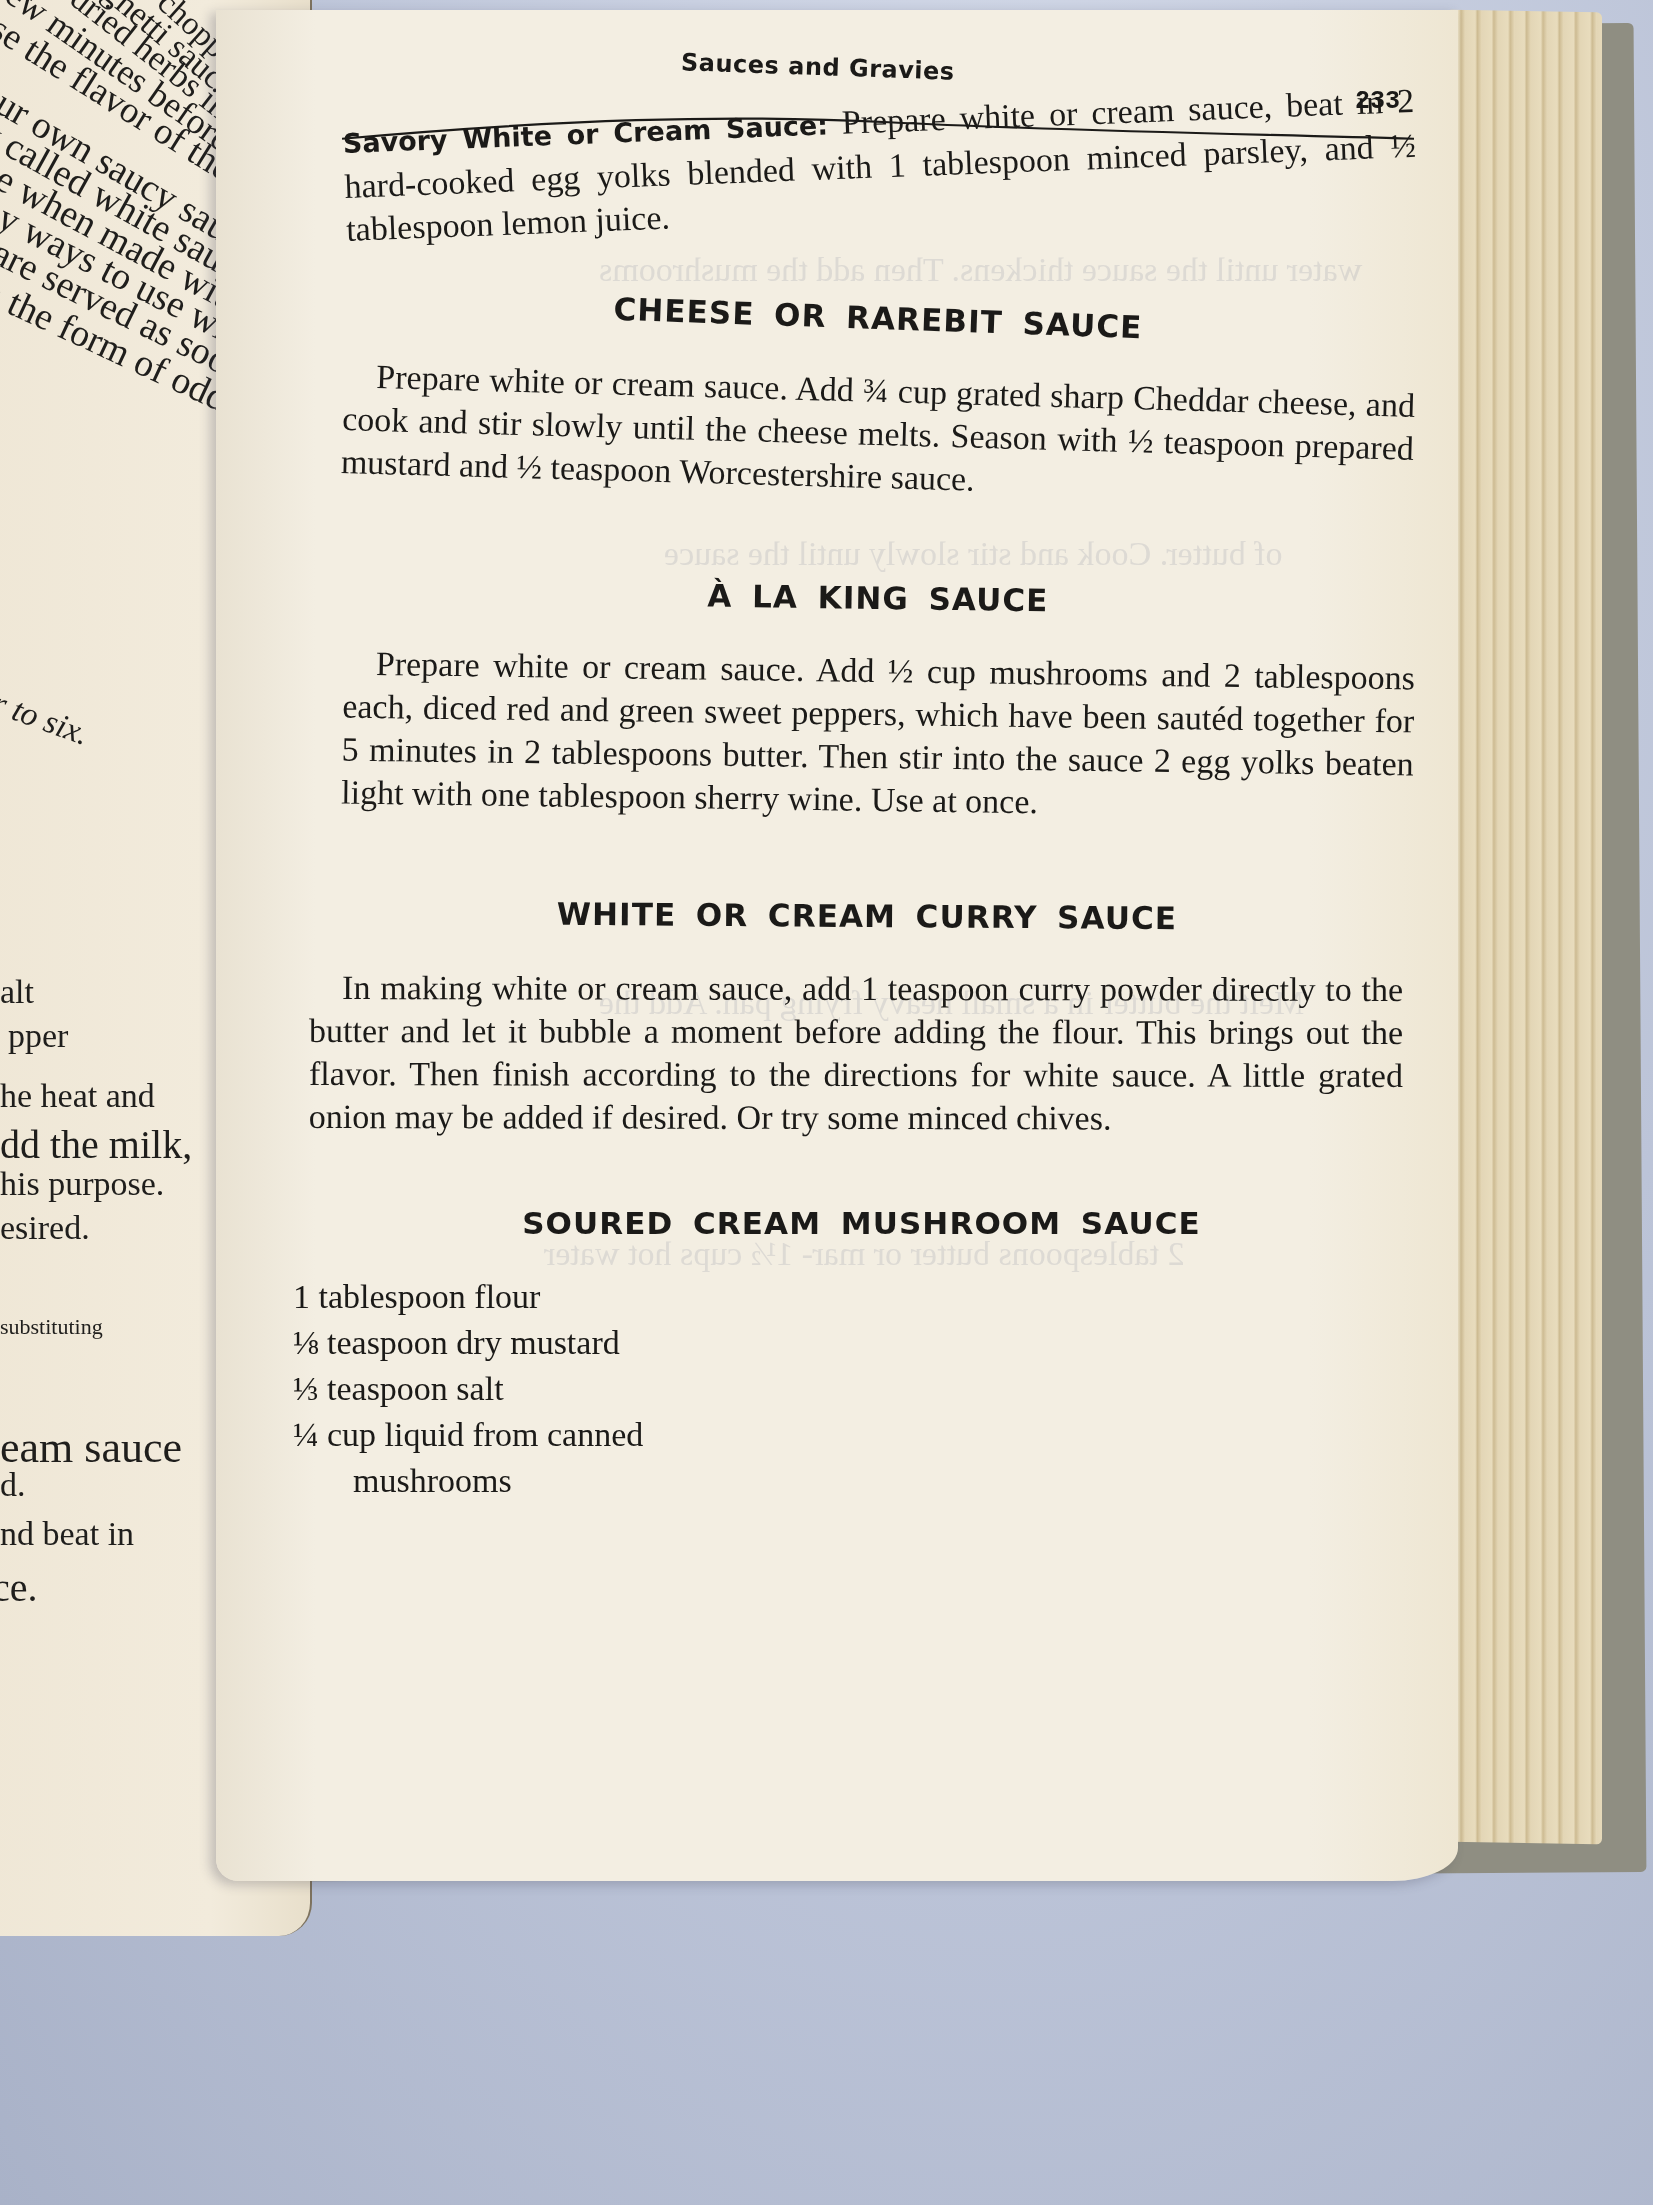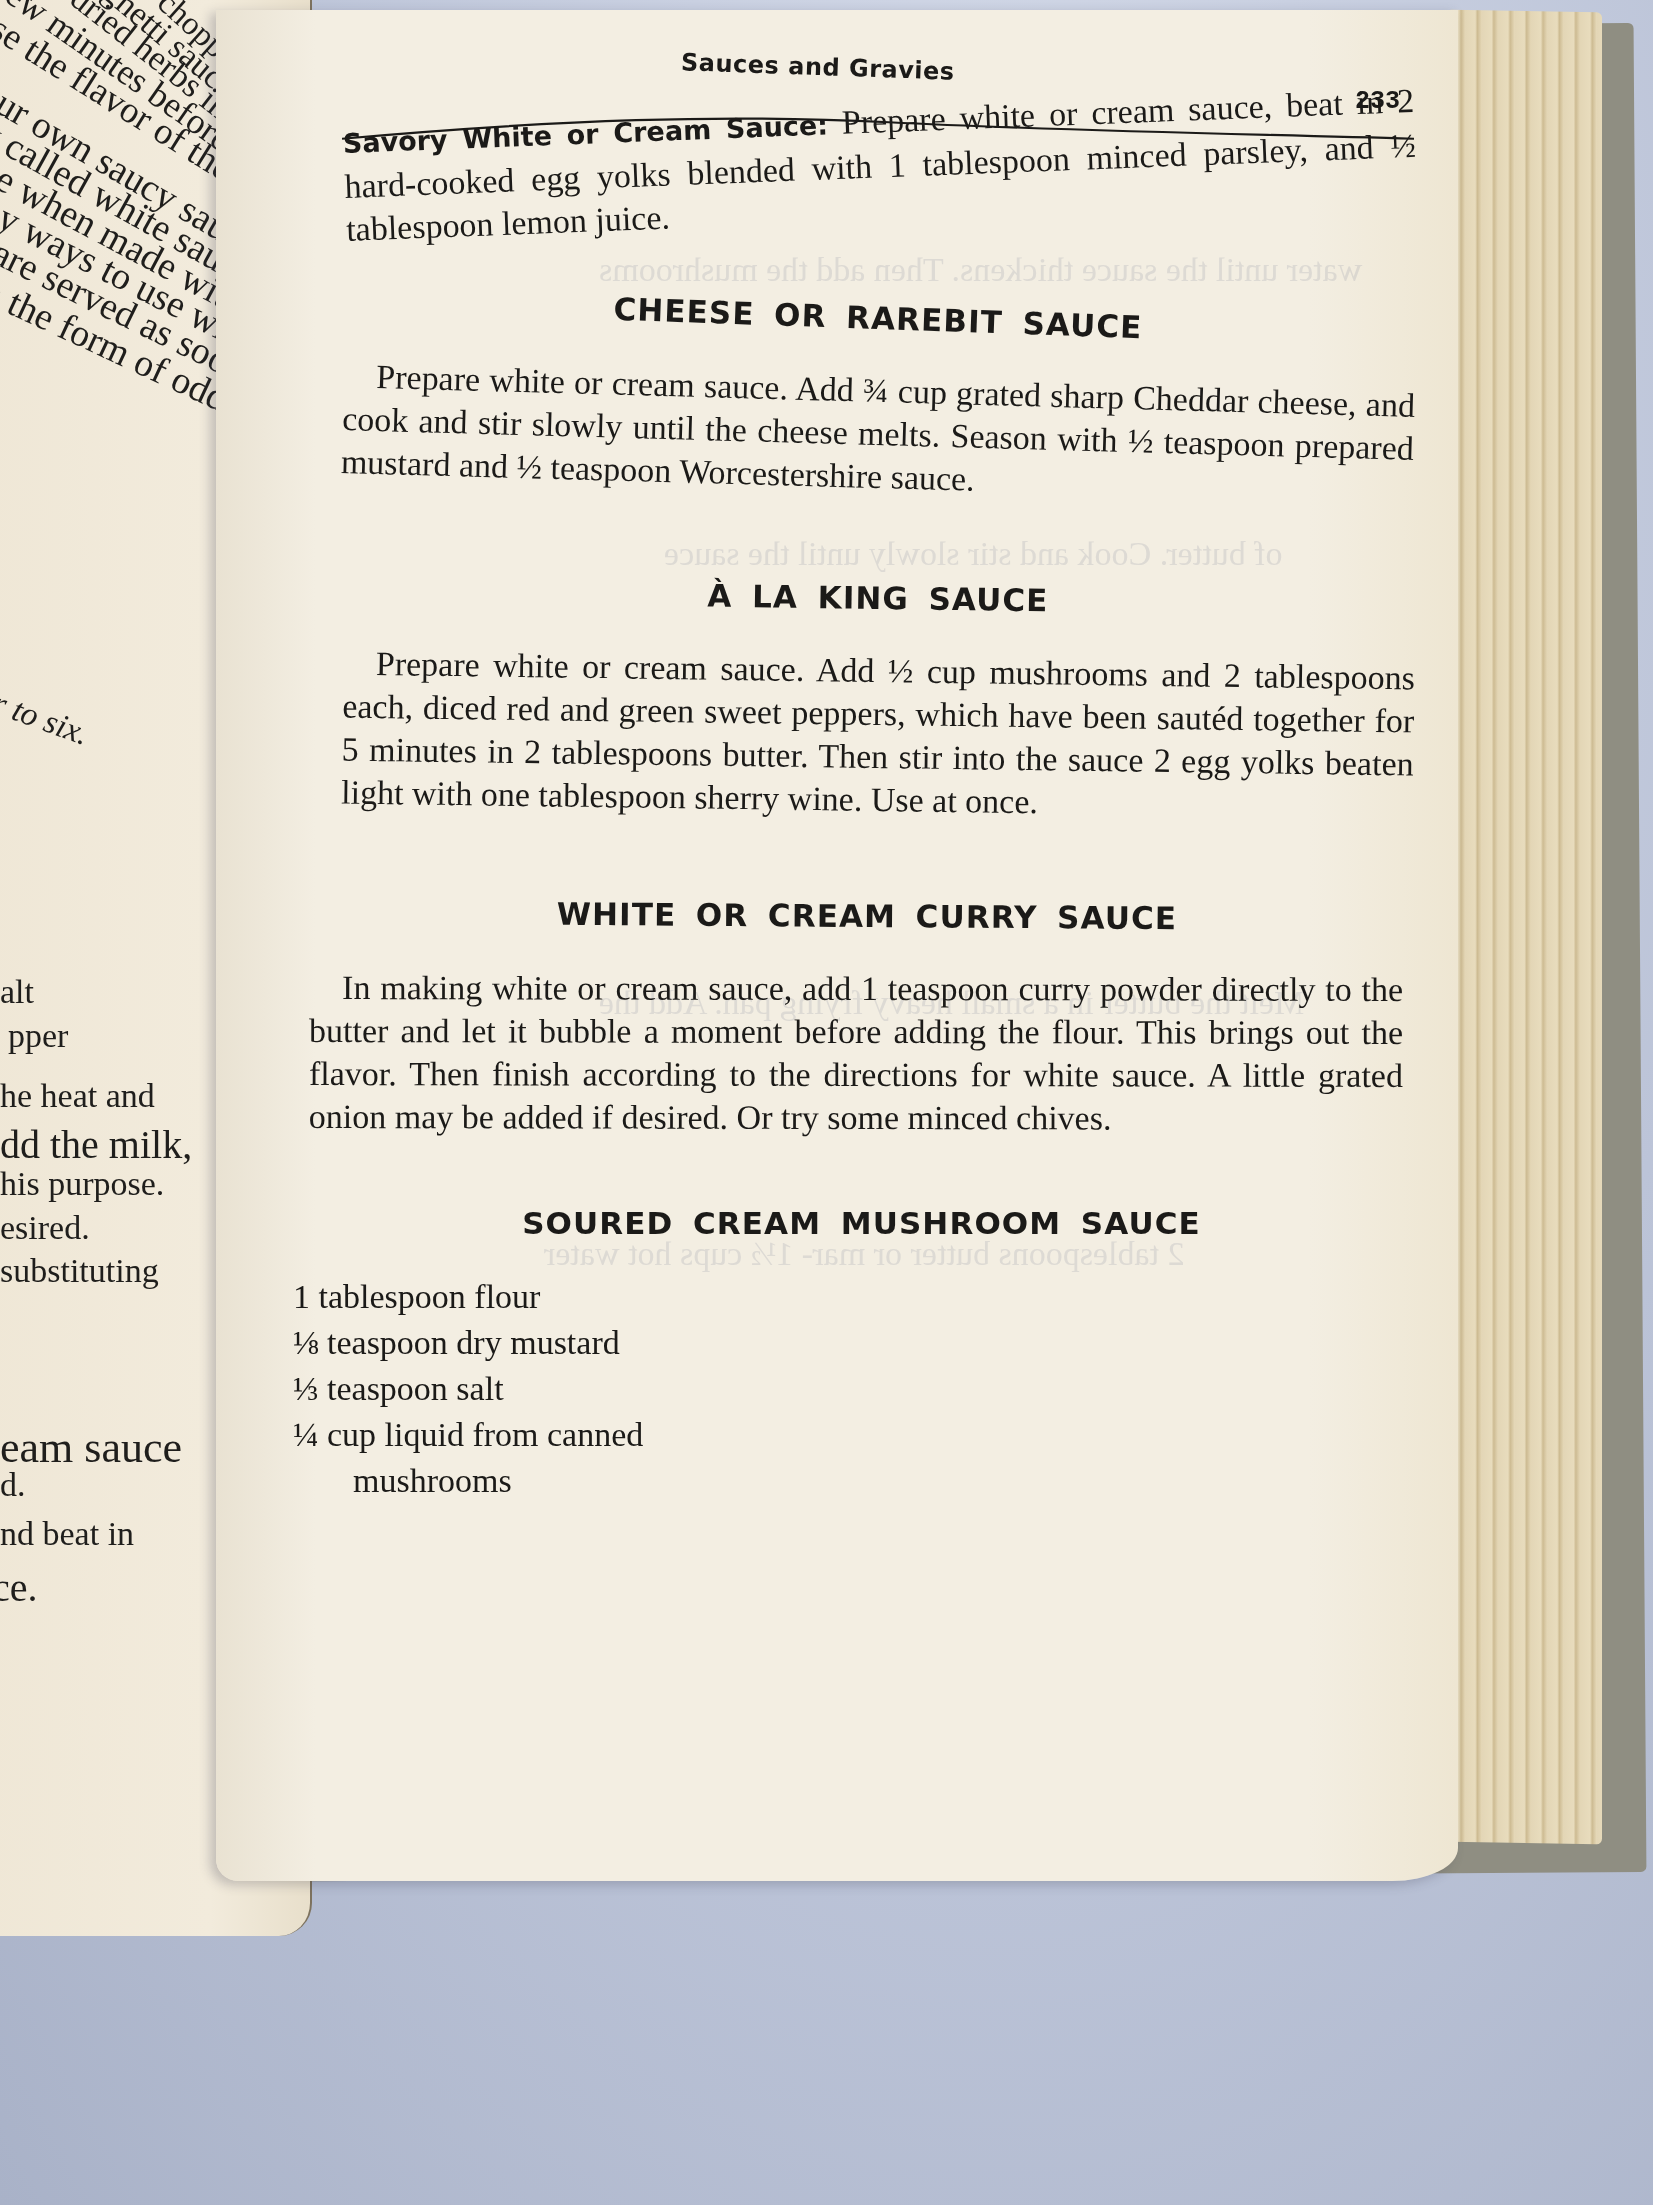--- a/index.html
+++ b/index.html
@@ -140,21 +140,21 @@
   <div class="left-line lt-rot" style="left:16.4px;top:279px;font-size:38px;transform:rotate(25deg);">n the form of odd-</div>
 
   <div class="left-line lt-rot" style="left:22px;top:695px;font-size:33px;font-style:italic;transform:rotate(20deg);">r to six.</div>
 
   <div class="left-line" style="left:22px;top:984px;font-size:34px;">alt</div>
   <div class="left-line" style="left:22px;top:1028px;font-size:34px;padding-left:8px;">pper</div>
   <div class="left-line" style="left:22px;top:1088px;font-size:34px;">he heat and</div>
   <div class="left-line" style="left:22px;top:1132px;font-size:40px;">dd the milk,</div>
   <div class="left-line" style="left:22px;top:1176px;font-size:34px;">his purpose.</div>
   <div class="left-line" style="left:22px;top:1220px;font-size:34px;">esired.</div>
-  <div class="left-line" style="left:22px;top:1263px;font-size:34px;text-align:right;">substituting</div>
+  <div class="left-line" style="left:22px;top:1325px;font-size:22px;text-align:right;">substituting</div>
   <div class="left-line" style="left:22px;top:1433px;font-size:44px;">eam sauce</div>
   <div class="left-line" style="left:22px;top:1477px;font-size:34px;">d.</div>
   <div class="left-line" style="left:22px;top:1526px;font-size:34px;">nd beat in</div>
   <div class="left-line" style="left:14px;top:1575px;font-size:40px;">ce.</div>
 </div>
 
 <div class="right-page">
   <div class="ghost" style="left:383px;top:241px;">water until the sauce thickens. Then add the mushrooms</div>
   <div class="ghost" style="left:448px;top:525px;">of butter. Cook and stir slowly until the sauce</div>
   <div class="ghost" style="left:383px;top:974px;">Melt the butter in a small heavy frying pan. Add the</div>

